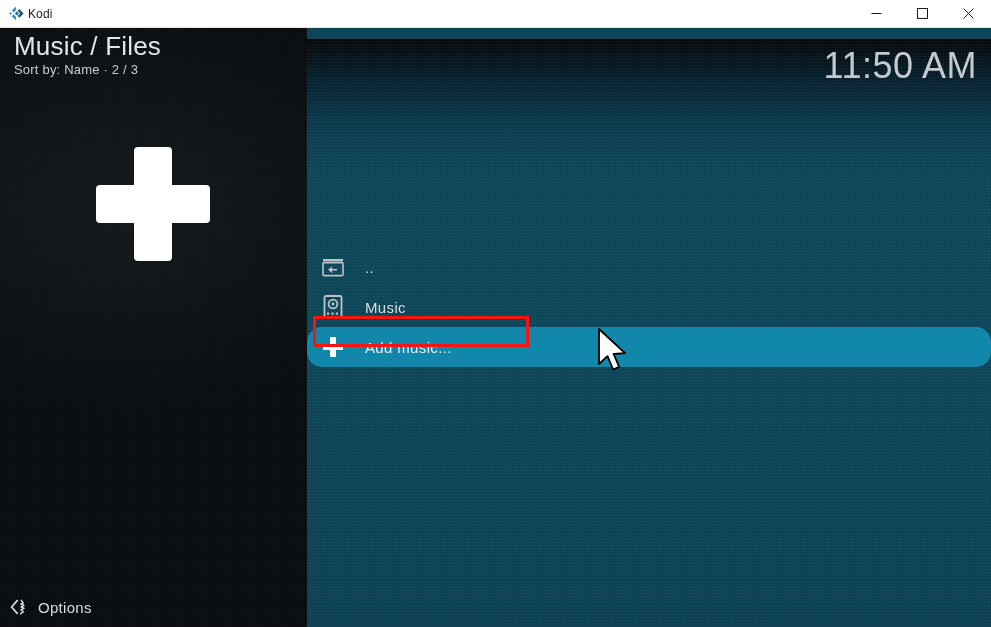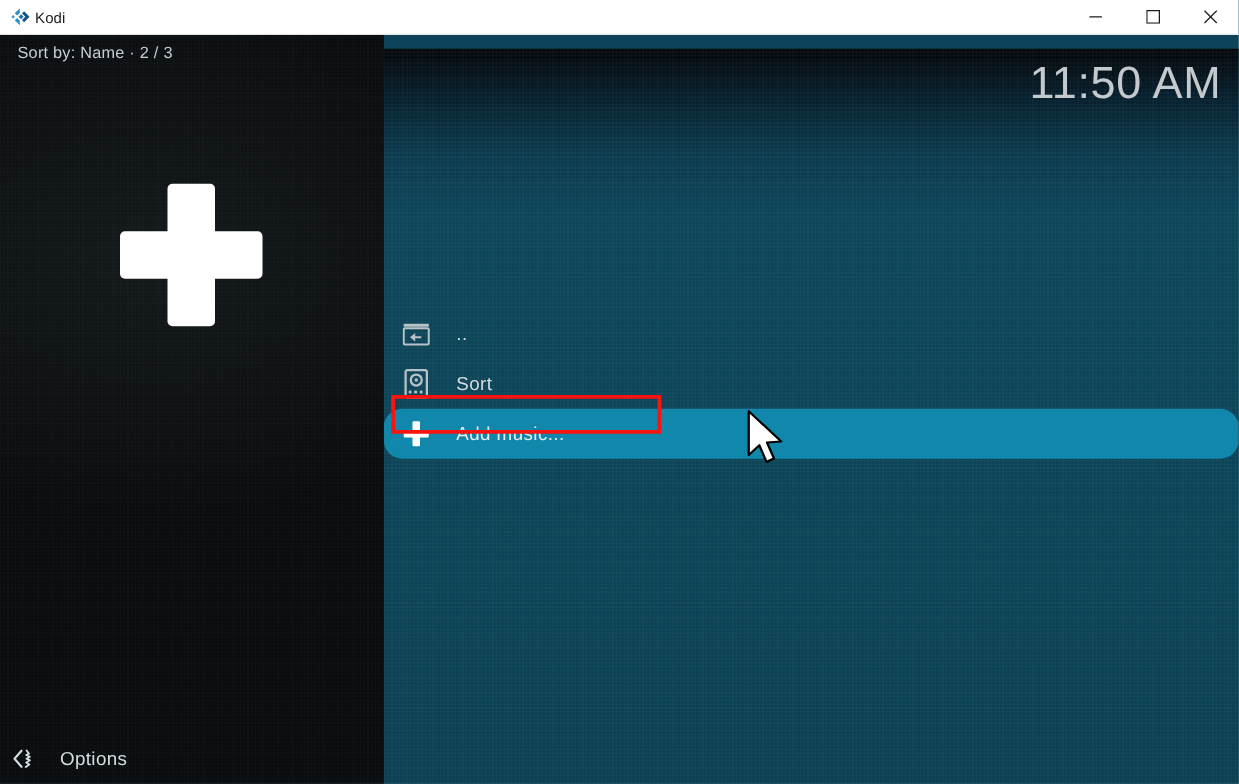--- a/index.html
+++ b/index.html
@@ -145,21 +145,21 @@
   
   .options-bar {
     position: absolute;
     left: 0;
     bottom: 0;
     width: 307px;
     height: 40px;
     display: flex;
     align-items: center;
     padding-left: 10px;
-    gap: 20px;
+    gap: 10px;
     z-index: 14;
   }
   .options-icon {
     width: 18px;
     height: 18px;
     display: flex;
     align-items: center;
     justify-content: center;
     flex: none;
   }
@@ -349,39 +349,40 @@
         <span class="row-icon">
           <svg width="20" height="24" viewBox="0 0 20 24">
             <rect x="1.5" y="1" width="17" height="22" rx="1.5" fill="none" stroke="#b9c3c7" stroke-width="1.8"></rect>
             <circle cx="10" cy="9" r="4.4" fill="none" stroke="#b9c3c7" stroke-width="1.8"></circle>
             <circle cx="10" cy="9" r="1.4" fill="#b9c3c7"></circle>
             <rect x="4" y="17.5" width="2.2" height="2.2" fill="#b9c3c7"></rect>
             <rect x="8.4" y="17.5" width="2.2" height="2.2" fill="#b9c3c7"></rect>
             <rect x="12.8" y="17.5" width="2.2" height="2.2" fill="#b9c3c7"></rect>
           </svg>
         </span>
-        <span class="row-label">Sort</span>
+        <span class="row-label">Music</span>
       </div>
 
       <div class="file-row selected">
         <span class="row-icon">
           <span class="plus-icon">
             <span class="ph"></span>
             <span class="pv"></span>
           </span>
         </span>
         <span class="row-label">Add music...</span>
       </div>
 
     </div>
   </div>
 
   <div class="left-panel">
 
     <div class="header-block">
+      <div class="header-title">Music / Files</div>
       <div class="header-sub">Sort by: Name  ·  2 / 3</div>
     </div>
 
     <div class="big-plus">
       <span class="bar-h"></span>
       <span class="bar-v"></span>
     </div>
 
     <div class="options-bar">
       <span class="options-icon">

